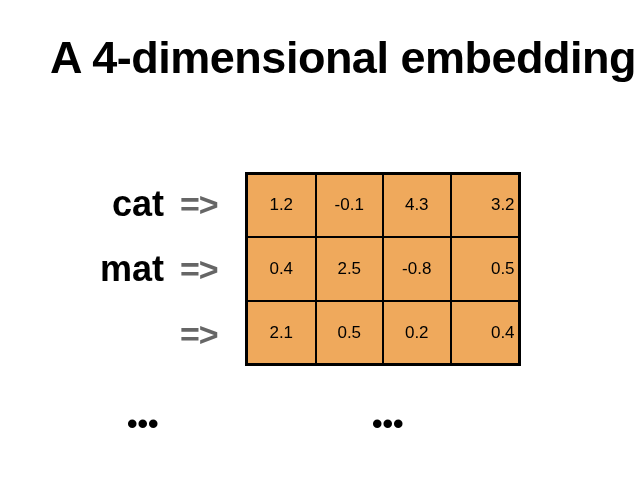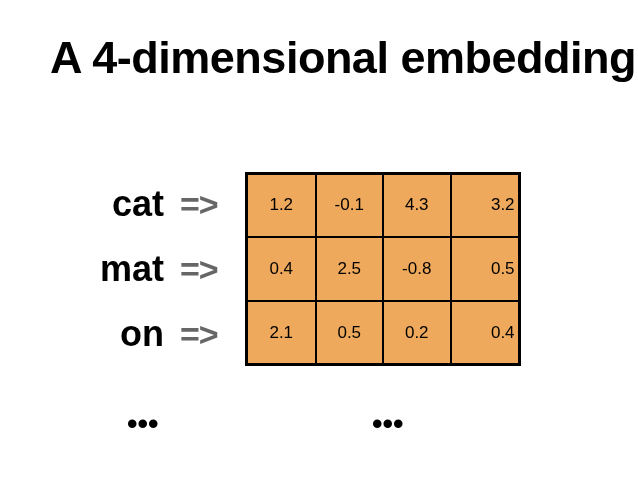--- a/index.html
+++ b/index.html
@@ -130,21 +130,20 @@
       <span class="label-word">cat</span>
       <span class="label-arrow">=&gt;</span>
     </div>
 
     <div class="label-row">
       <span class="label-word">mat</span>
       <span class="label-arrow">=&gt;</span>
     </div>
 
     <div class="label-row">
-      <span class="label-word">on</span>
       <span class="label-arrow">=&gt;</span>
     </div>
 
   </div>
 
   <div id="matrix">
     <table>
       <tbody>
         <tr>
           <td>1.2</td>

